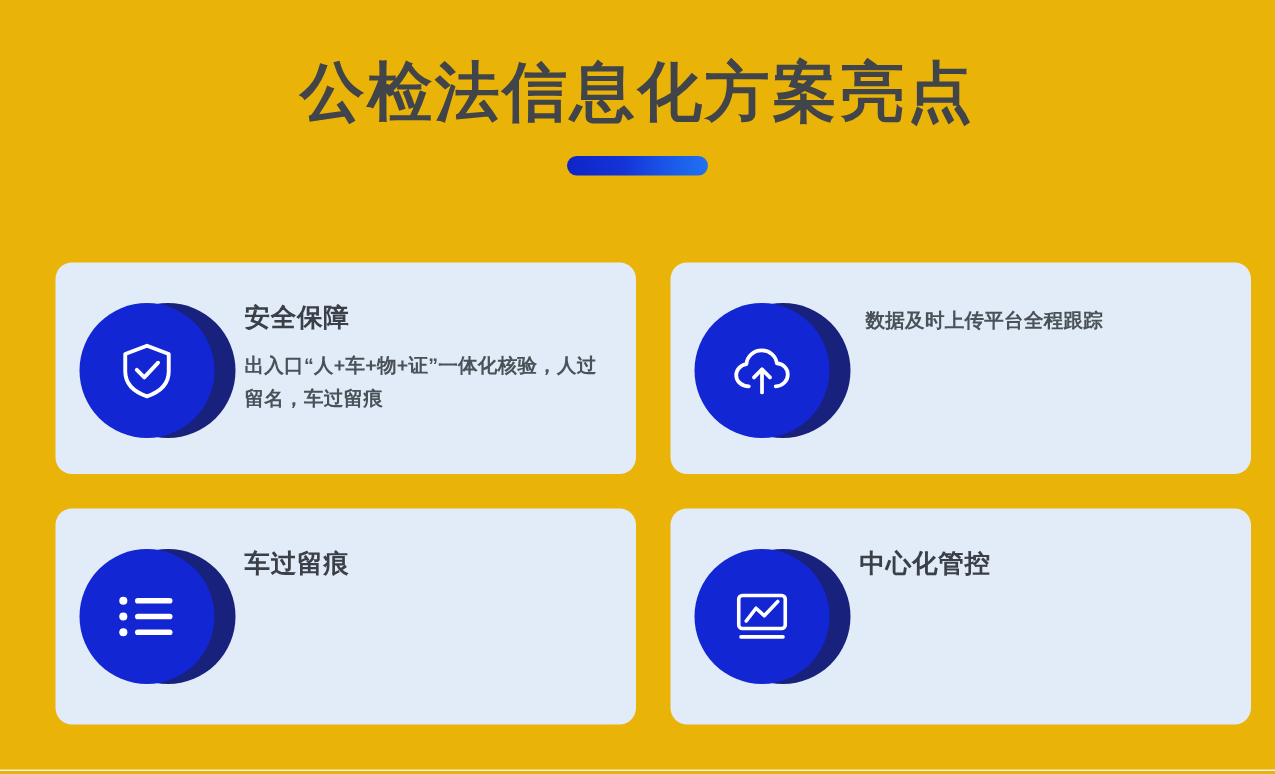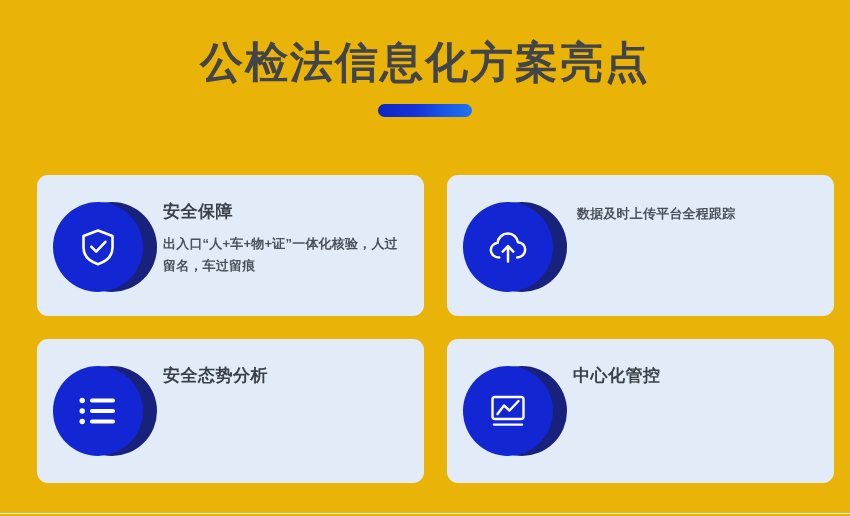--- a/index.html
+++ b/index.html
@@ -188,21 +188,21 @@
               <circle cx="5.2" cy="16" r="2.7" fill="#ffffff"></circle>
               <circle cx="5.2" cy="26.5" r="2.7" fill="#ffffff"></circle>
               <rect x="13" y="3.6" width="25" height="3.8" rx="1.9" fill="#ffffff"></rect>
               <rect x="13" y="14.1" width="25" height="3.8" rx="1.9" fill="#ffffff"></rect>
               <rect x="13" y="24.6" width="25" height="3.8" rx="1.9" fill="#ffffff"></rect>
             </svg>
           </span>
         </div>
       </div>
       <div class="card-text">
-        <div class="card-title">安全态势分析</div>
+        <div class="card-title">车过留痕</div>
       </div>
     </div>
 
     <div class="card">
       <div class="icon-wrap">
         <div class="icon-shadow"></div>
         <div class="icon-circle">
           <span>
             <svg width="42" height="38" viewBox="0 0 42 38" fill="none">
               <rect x="5.5" y="5" width="31" height="22" rx="2.4" stroke="#ffffff" stroke-width="2.4" fill="none"></rect>

